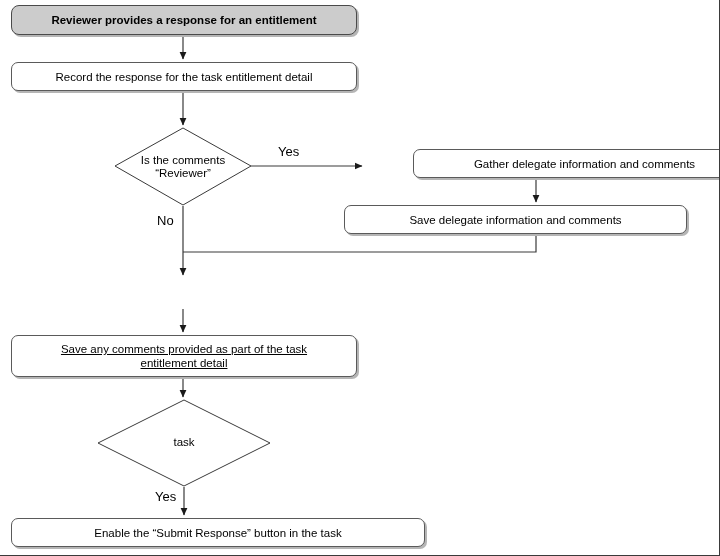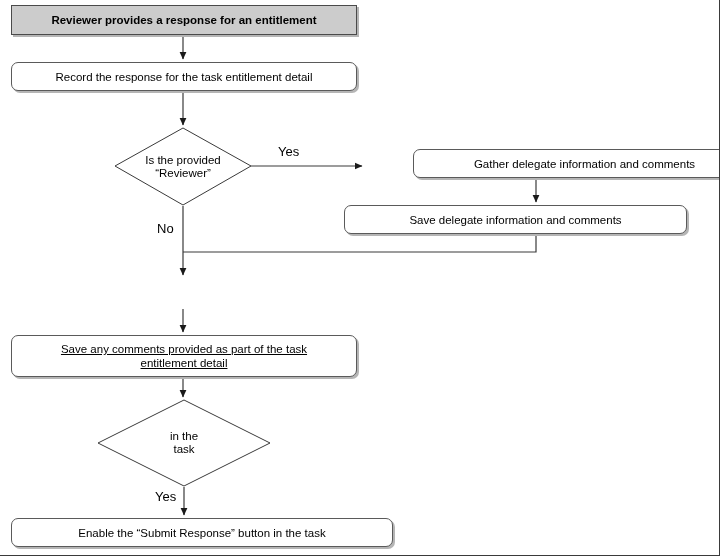--- a/index.html
+++ b/index.html
@@ -43,21 +43,21 @@
     background: #ffffff;
     border: 1px solid #5a5a5a;
     border-radius: 7px;
     box-shadow: 2px 2px 0 rgba(120,120,120,0.55);
     padding: 2px 8px;
     align-items: center;
   }
   .node-start {
     background: #cccccc;
     border: 1px solid #4a4a4a;
-    border-radius: 0;
+    border-radius: 8px;
     box-shadow: 2px 2px 0 rgba(120,120,120,0.55);
     font-weight: bold;
     font-size: 11.5px;
     padding: 2px 8px;
   }
   .node-decision {
     background: transparent;
     border: none;
     box-shadow: none;
     pointer-events: none;
@@ -118,48 +118,47 @@
   <div class="node node-start" style="left:11px; top:5px; width:346px; height:30px;">
     <span>Reviewer provides a response for an entitlement</span>
   </div>
 
   <div class="node node-proc" style="left:11px; top:62px; width:346px; height:29px;">
     <span>Record the response for the task entitlement detail</span>
   </div>
 
   <div class="node node-decision" style="left:115px; top:128px; width:136px; height:78px;">
     <div class="dec-label">
-      <div>Is the provided</div>
+      <div>Is the comments</div>
       <div>“Reviewer”</div>
     </div>
   </div>
 
   <div class="node node-proc" style="left:365px; top:149px; width:343px; height:29px;margin-left:48px;">
     <span>Gather delegate information and comments</span>
   </div>
 
   <div class="node node-proc" style="left:344px; top:205px; width:343px; height:29px;">
     <span>Save delegate information and comments</span>
   </div>
 
 
   <div class="node node-proc" style="left:11px; top:335px; width:346px; height:42px;text-decoration:underline;">
     <span style="display:block; width:300px;">Save any comments provided as part of the task entitlement detail</span>
   </div>
 
   <div class="node node-decision" style="left:98px; top:400px; width:172px; height:86px;">
     <div class="dec-label">
-      <div>in the</div>
       <div>task</div>
     </div>
   </div>
 
-  <div class="node node-proc" style="left:11px; top:518px; width:382px; height:29px;">
+  <div class="node node-proc" style="left:11px; top:518px; width:414px; height:29px;">
     <span>Enable the “Submit Response” button in the task</span>
   </div>
 
   <div class="edge-label" style="left:278px; top:145px;">Yes</div>
 
-  <div class="edge-label" style="left:157px; top:222px;">No</div>
+  <div class="edge-label" style="left:157px; top:214px;">No</div>
 
   <div class="edge-label" style="left:155px; top:490px;">Yes</div>
 
 </div>
 
 </body></html>

